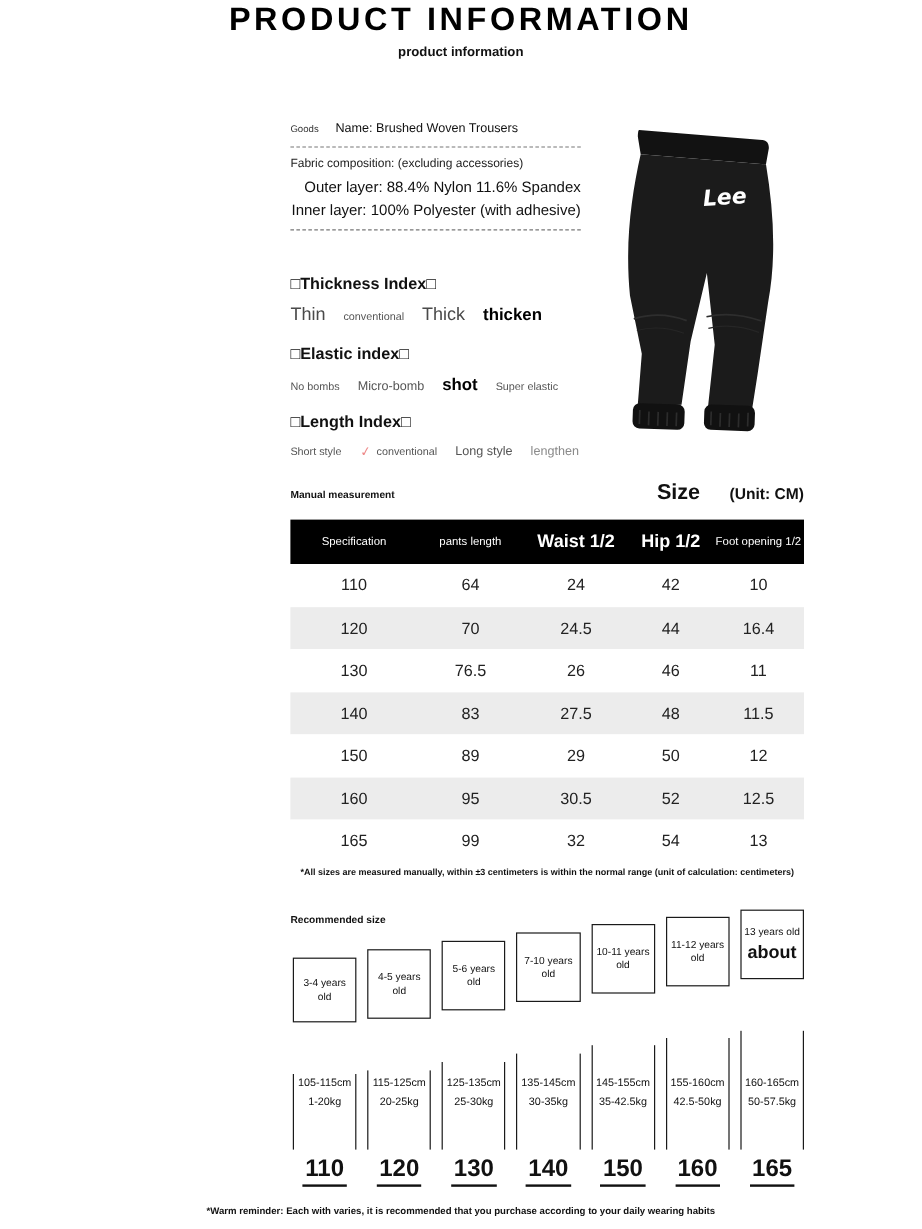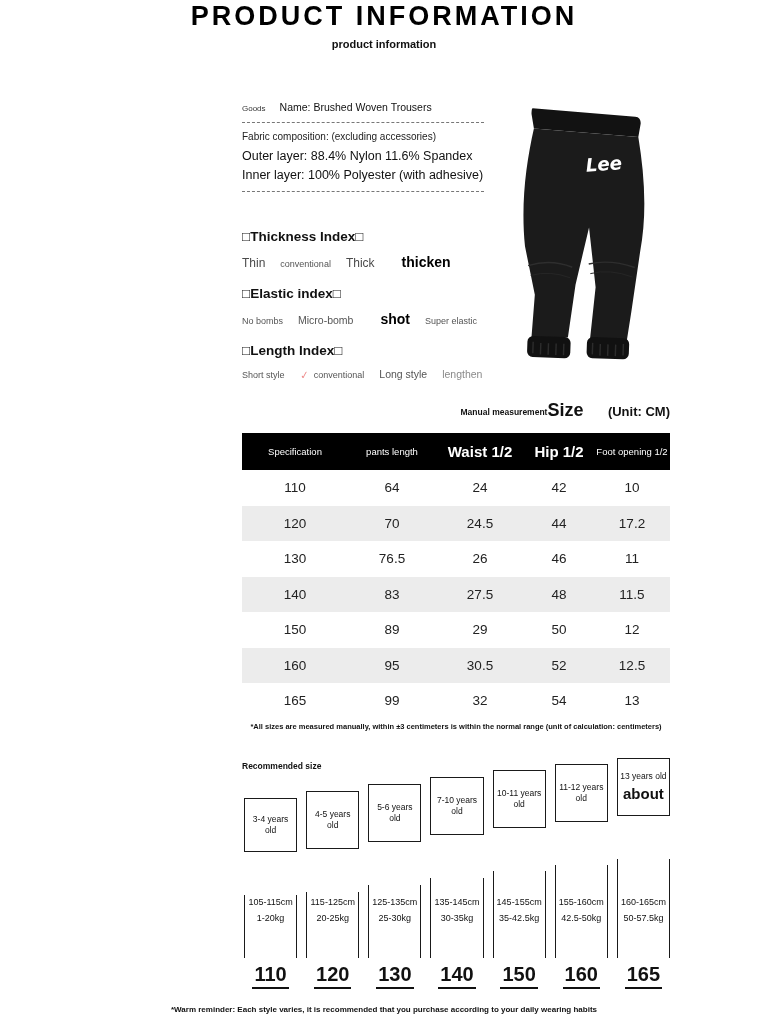--- a/index.html
+++ b/index.html
@@ -13,43 +13,43 @@
   .sub-title  { position:absolute; top:38px; left:0; width:100%; text-align:center;
                 font-size:11px; font-weight:700; }
 
   
   .goods { position:absolute; left:170px; top:101px; width:242px; }
   .goods-line { display:flex; align-items:baseline; gap:14px; }
   .goods-label { font-size:8px; color:#333; }
   .goods-name  { font-size:10.5px; font-weight:500; color:#111; }
   .dash { border-top:1px dashed #777; margin:9px 0 8px; height:0; }
   .fabric-head { font-size:10px; color:#222; margin-bottom:7px; }
-  .fabric-line { font-size:12.5px; color:#111; margin-bottom:5px; }
+  .fabric-line { font-size:12.5px; color:#111; margin-bottom:5px;text-align:right; }
 
   
   .pants-wrap { position:absolute; left:402px; top:104px; width:196px; height:288px; }
   .lee-logo { fill:#fff; font-size:19px; font-weight:700; font-style:italic;
               font-family:"DejaVu Sans", sans-serif; }
 
   
   .indices { position:absolute; left:170px; top:229px; width:280px; }
   .idx-group { margin-bottom:16px; }
   .idx-title { font-size:13.5px; font-weight:600; color:#111; margin-bottom:10px; }
   .idx-row { display:flex; align-items:baseline; gap:15px; }
-  .o-lg  { font-size:12px;  color:#4a4a4a; }
+  .o-lg  { font-size:15px;  color:#4a4a4a; }
   .o-sm  { font-size:9px;   color:#555; }
   .o-md  { font-size:10.5px; color:#555; }
-  .o-sel { font-size:14px;  color:#000; font-weight:700;margin-left:12px; }
+  .o-sel { font-size:14px;  color:#000; font-weight:700; }
   .o-fade{ font-size:10.5px; color:#8a8a8a; }
   .check { color:#ee8a8a; font-size:11px; margin-right:-10px; position:relative; top:1px;
            display:inline-block; transform:rotate(-8deg); }
 
   
   .size-head { position:absolute; left:170px; top:400px; width:428px;
-               display:flex; justify-content:flex-end; align-items:flex-end; }
+               display:flex; justify-content:space-between; align-items:flex-end; }
   .measure-label { font-size:8.5px; font-weight:700; padding-bottom:4px; }
   .size-label-big  { font-size:18px; font-weight:800; }
   .size-label-unit { font-size:13px; font-weight:700;margin-left:20px; }
 
   .size-table { position:absolute; left:170px; top:433px; width:428px; }
   .t-row { display:flex; align-items:center; height:35.5px; background:#fff; }
   .t-head { background:#000; color:#fff; height:37px; }
   .t-row.alt { background:#ececec; }
   .c { text-align:center; }
   .c1{width:106px}.c2{width:88px}.c3{width:88px}.c4{width:70px}.c5{width:76px}
@@ -175,21 +175,21 @@
       <div class="c c2 t-body-cell">64</div>
       <div class="c c3 t-body-cell">24</div>
       <div class="c c4 t-body-cell">42</div>
       <div class="c c5 t-body-cell">10</div>
     </div>
     <div class="t-row alt">
       <div class="c c1 t-body-cell">120</div>
       <div class="c c2 t-body-cell">70</div>
       <div class="c c3 t-body-cell">24.5</div>
       <div class="c c4 t-body-cell">44</div>
-      <div class="c c5 t-body-cell">17.2</div>
+      <div class="c c5 t-body-cell">16.4</div>
     </div>
     <div class="t-row">
       <div class="c c1 t-body-cell">130</div>
       <div class="c c2 t-body-cell">76.5</div>
       <div class="c c3 t-body-cell">26</div>
       <div class="c c4 t-body-cell">46</div>
       <div class="c c5 t-body-cell">11</div>
     </div>
     <div class="t-row alt">
       <div class="c c1 t-body-cell">140</div>
@@ -295,15 +295,15 @@
   <div class="rec-nums">
     <div class="rec-num"><span>110</span></div>
     <div class="rec-num"><span>120</span></div>
     <div class="rec-num"><span>130</span></div>
     <div class="rec-num"><span>140</span></div>
     <div class="rec-num"><span>150</span></div>
     <div class="rec-num"><span>160</span></div>
     <div class="rec-num"><span>165</span></div>
   </div>
 
-  <div class="footer-note">*Warm reminder: Each style varies, it is recommended that you purchase according to your daily wearing habits</div>
+  <div class="footer-note">*Warm reminder: Each with varies, it is recommended that you purchase according to your daily wearing habits</div>
 
 </div>
 
 </body></html>

